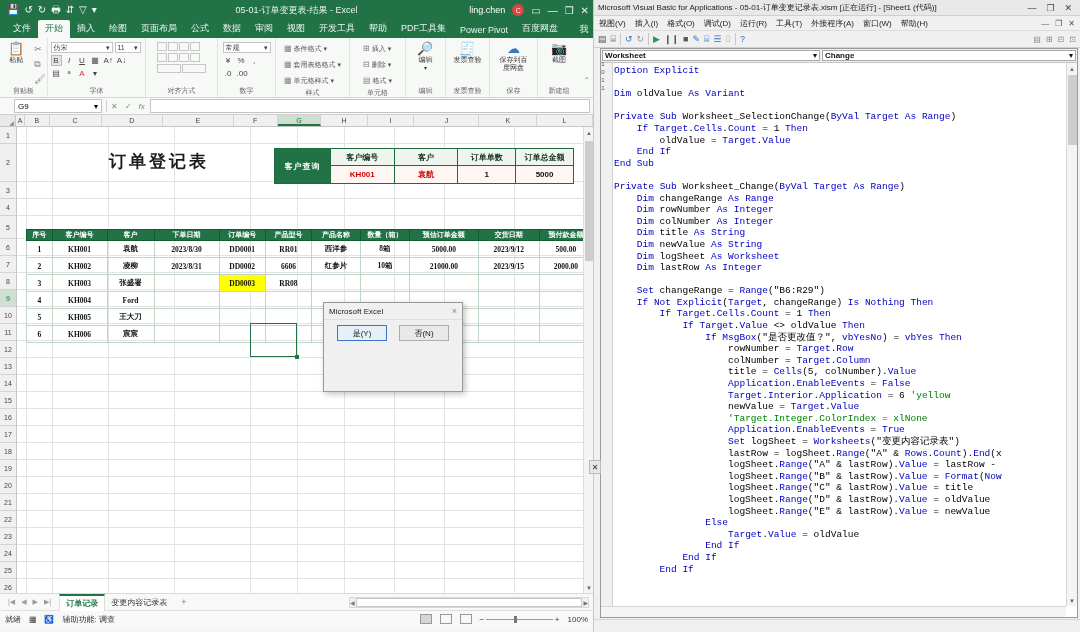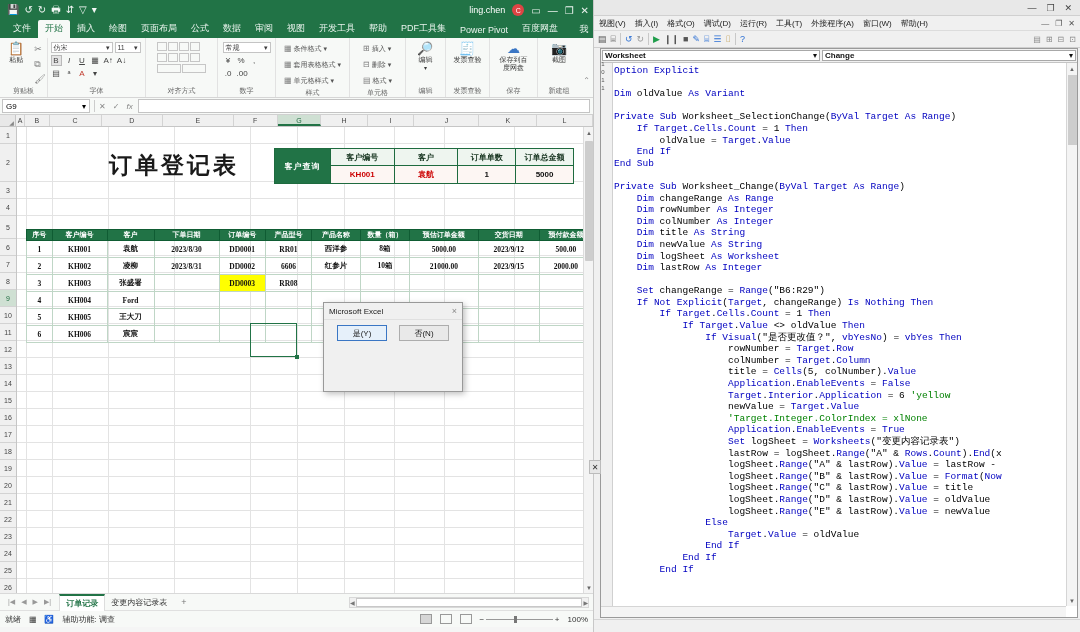--- a/index.html
+++ b/index.html
@@ -45,21 +45,21 @@
   .selbox { border:1px solid #c4c4c4; background:#fff; height:11px; font-size:7px;
     display:flex; align-items:center; padding:0 2px; justify-content:space-between;}
   .fmtrow { display:flex; gap:2px; }
   .fbtn { border:1px solid transparent; min-width:11px; height:11px; font-size:8px;
     display:flex; align-items:center; justify-content:center; color:#444; }
   .fbtn.on { border:1px solid #b9b9b9; background:#e4e4e4; }
   .alignrow { display:flex; gap:1px; }
   .agrid { width:10px;height:9px;border:1px solid #b0b0b0;opacity:.7; }
 
   .formulabar { height:17px; background:#f7f9f7; border-bottom:1px solid #d0d0d0;
-    display:flex; align-items:center; font-size:8px; }
+    display:flex; align-items:center; font-size:8px;padding-left:12px; }
   .namebox { width:88px; height:14px; margin-left:2px; background:#fff;
     border:1px solid #c4c4c4; display:flex; align-items:center; justify-content:space-between;
     padding:0 3px; font-size:8px;}
   .fb-sep { width:1px;height:12px;background:#ccc;margin:0 4px; }
   .fb-icons { display:flex; gap:7px; color:#888; font-size:8px; padding-right:5px;}
   .fb-input { flex:1; height:14px; background:#fff; border:1px solid #c4c4c4;
     margin-right:3px; }
 
   .gridwrap { position:relative; height:478px; background:#fff; overflow:hidden; }
   .colhdr { display:flex; height:12px; background:#f0f0f0; font-size:7px;
@@ -72,21 +72,21 @@
   .rowhdrs { position:absolute; left:0; top:12px; width:17px; background:#f0f0f0;
     border-right:1px solid #c6c6c6; }
   .rh { height:17px; border-bottom:1px solid #d3d3d3; font-size:7px; color:#444;
     display:flex; align-items:center; justify-content:center; }
   .rh.sel { background:#cfe0d3; color:#1e6b3f; }
   .cells { position:absolute; left:17px; top:12px; right:0; bottom:0; }
   .gline-h { position:absolute; left:0; right:0; height:1px; background:#e3e3e3; }
   .gline-v { position:absolute; top:0; bottom:0; width:1px; background:#e3e3e3; }
 
   .sheettitle { position:absolute; font-family:"Liberation Serif", serif;
-    font-size:23px; font-weight:bold; color:#1a1a1a; letter-spacing:3px;}
+    font-size:17px; font-weight:bold; color:#1a1a1a; letter-spacing:3px;}
   .qpanel { position:absolute; border:1px solid #1e6b3f; display:flex; }
   .qlabel { background:#217346; color:#fff; font-size:8px; font-weight:bold;
     display:flex; align-items:center; justify-content:center; letter-spacing:1px;
     width:55px; }
   .qtbl { display:flex; flex-direction:column; flex:1; }
   .qrow { display:flex; flex:1; }
   .qcell { border-left:1px solid #1e6b3f; display:flex; align-items:center;
     justify-content:center; font-size:8px; font-weight:bold; }
   .qhead { background:#eef5ef; color:#16341f; border-bottom:1px solid #1e6b3f; }
   .qval { background:#fdf6f3; }
@@ -197,20 +197,21 @@
     <div class="xl-titlebar">
       <div class="qat">
         <span>💾</span>
         <span>↺</span>
         <span>↻</span>
         <span>🖶</span>
         <span>⇵</span>
         <span>▽</span>
         <span>▾</span>
       </div>
+      <div class="xl-title">05-01-订单变更表-结果 - Excel</div>
       <div class="xl-tr">
         <span>ling.chen</span>
         <span class="acct-badge">C</span>
         <span class="wbtn">▭</span>
         <span class="wbtn">—</span>
         <span class="wbtn">❐</span>
         <span class="wbtn">✕</span>
       </div>
     </div>
 
@@ -684,20 +685,21 @@
         <span>100%</span>
       </div>
     </div>
   </div>
 
   <div class="closebadge">✕</div>
   <div class="sidestrip">1<br>0<br>1<br>1</div>
 
   <div class="vbe">
     <div class="vbe-title">
+      <span style="white-space:nowrap;overflow:hidden;text-overflow:ellipsis;max-width:390px;">Microsoft Visual Basic for Applications - 05-01-订单变更记录表.xlsm [正在运行] - [Sheet1 (代码)]</span>
       <div class="vbe-wbtn">
         <span>—</span>
         <span>❐</span>
         <span>✕</span>
       </div>
     </div>
 
     <div class="vbe-menu">
       <span>视图(V)</span>
       <span>插入(I)</span>
@@ -767,21 +769,21 @@
     <span class="kw">Dim</span> colNumber <span class="kw">As</span> <span class="kw">Integer</span>
     <span class="kw">Dim</span> title <span class="kw">As</span> <span class="kw">String</span>
     <span class="kw">Dim</span> newValue <span class="kw">As</span> <span class="kw">String</span>
     <span class="kw">Dim</span> logSheet <span class="kw">As</span> <span class="kw">Worksheet</span>
     <span class="kw">Dim</span> lastRow <span class="kw">As</span> <span class="kw">Integer</span>
 
     <span class="kw">Set</span> changeRange = <span class="kw">Range</span>("B6:R29")
     <span class="kw">If</span> <span class="kw">Not</span> <span class="kw">Explicit</span>(<span class="kw">Target</span>, changeRange) <span class="kw">Is</span> <span class="kw">Nothing</span> <span class="kw">Then</span>
         <span class="kw">If</span> <span class="kw">Target</span>.<span class="kw">Cells</span>.<span class="kw">Count</span> = 1 <span class="kw">Then</span>
             <span class="kw">If</span> <span class="kw">Target</span>.<span class="kw">Value</span> &lt;&gt; oldValue <span class="kw">Then</span>
-                <span class="kw">If</span> <span class="kw">Visual</span>("是否更改值？", <span class="kw">vbYesNo</span>) = <span class="kw">vbYes</span> <span class="kw">Then</span>
+                <span class="kw">If</span> <span class="kw">MsgBox</span>("是否更改值？", <span class="kw">vbYesNo</span>) = <span class="kw">vbYes</span> <span class="kw">Then</span>
                     rowNumber = <span class="kw">Target</span>.<span class="kw">Row</span>
                     colNumber = <span class="kw">Target</span>.<span class="kw">Column</span>
                     title = <span class="kw">Cells</span>(5, colNumber).<span class="kw">Value</span>
                     <span class="kw">Application</span>.<span class="kw">EnableEvents</span> = <span class="kw">False</span>
                     <span class="kw">Target</span>.<span class="kw">Interior</span>.<span class="kw">Application</span> = 6 <span class="cm">'yellow</span>
                     newValue = <span class="kw">Target</span>.<span class="kw">Value</span>
                     <span class="cm">'Target.Integer.ColorIndex = xlNone</span>
                     <span class="kw">Application</span>.<span class="kw">EnableEvents</span> = <span class="kw">True</span>
                     <span class="kw">Set</span> logSheet = <span class="kw">Worksheets</span>("变更内容记录表")
                     lastRow = logSheet.<span class="kw">Range</span>("A" &amp; <span class="kw">Rows</span>.<span class="kw">Count</span>).<span class="kw">End</span>(x

